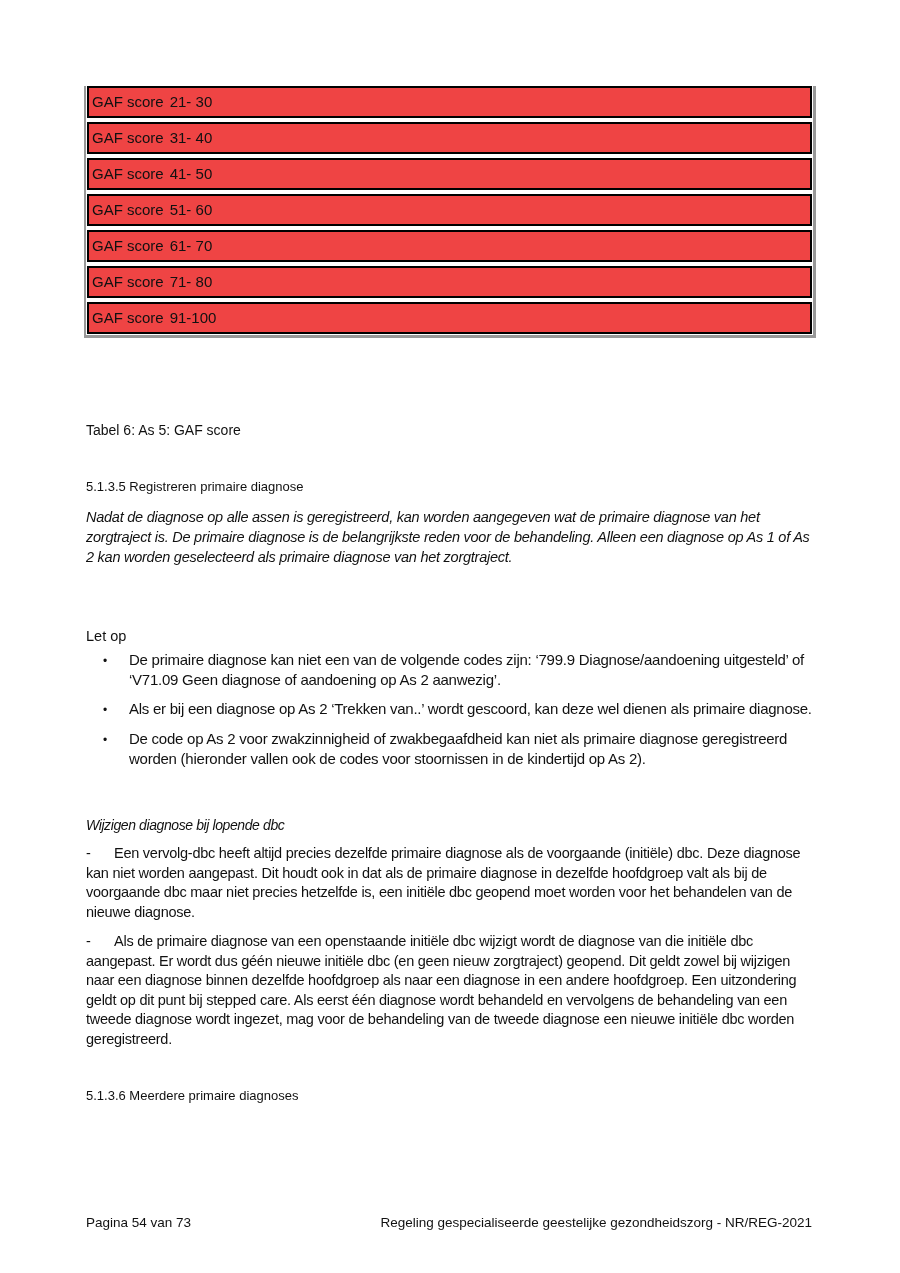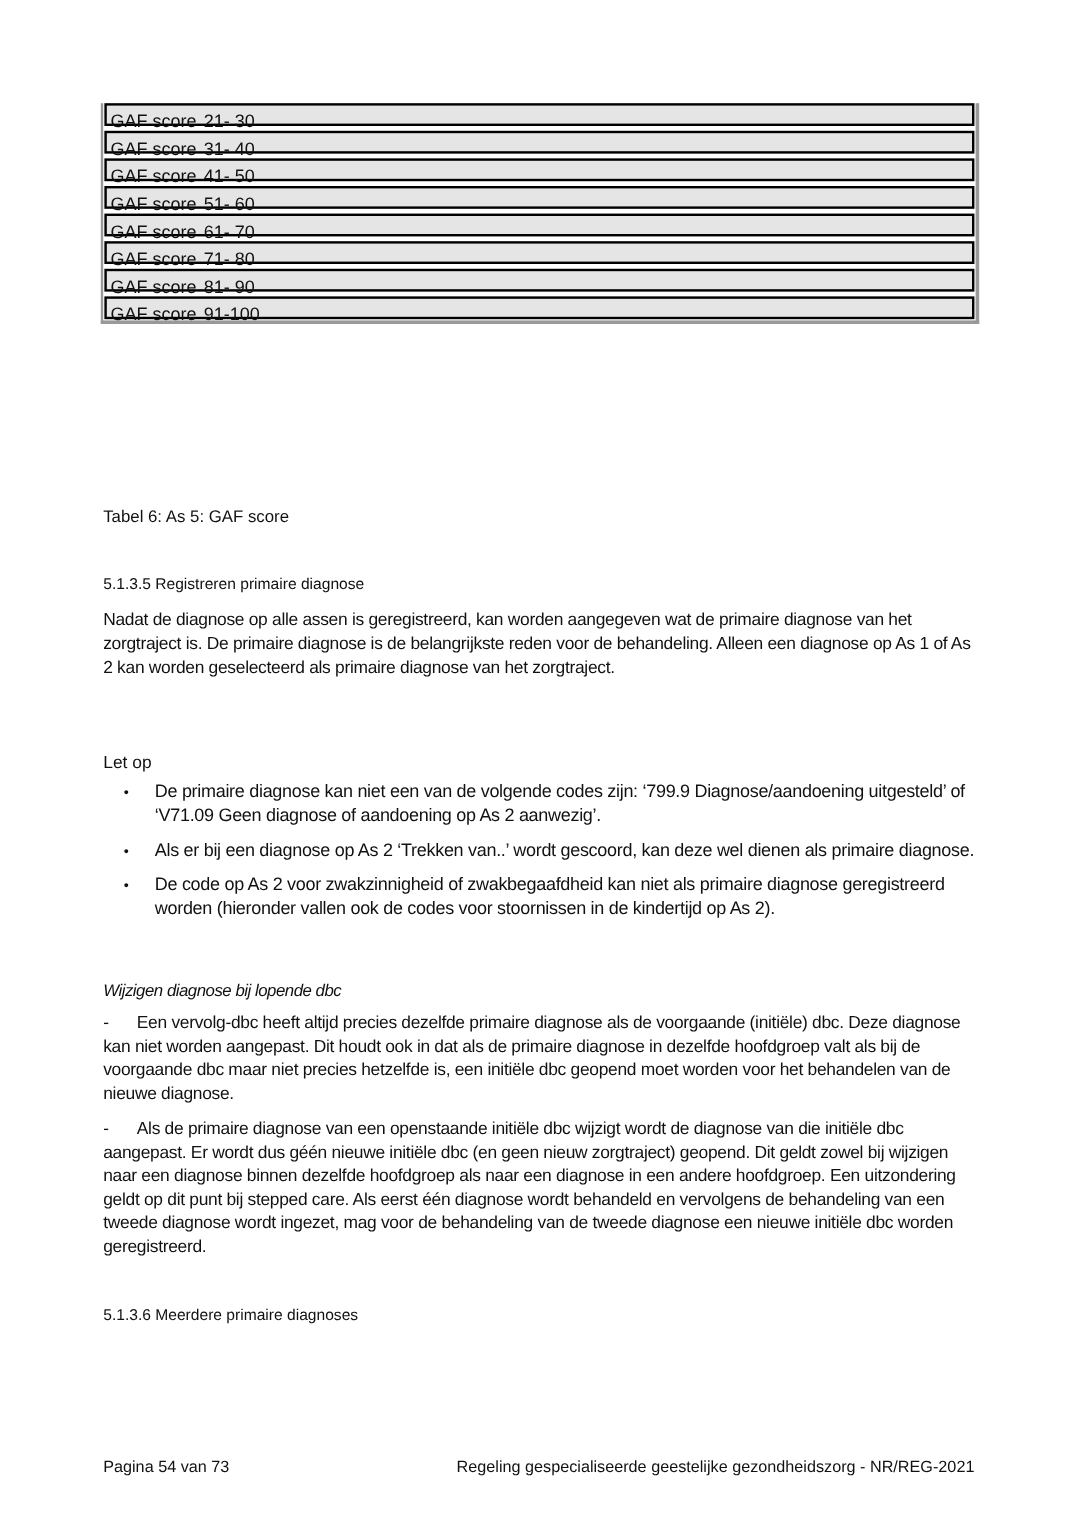--- a/index.html
+++ b/index.html
@@ -6,31 +6,32 @@
     body {
       width: 900px; height: 1273px; position: relative; overflow: hidden;
       font-family: "Liberation Sans", sans-serif; color: #111;
     }
     .gaf-table {
       position: absolute; left: 84px; top: 86px; width: 732px;
       border-left: 2px solid #999; border-right: 3px solid #999; border-bottom: 3px solid #999;
       box-sizing: border-box; padding: 0 1px 1px 1px;
     }
     .gaf-row {
-      height: 19px; border: 2px solid #000; box-sizing: border-box;
+      height: 32px; border: 2px solid #000; box-sizing: border-box;
       margin: 0 0 4px 0; font-size: 15px; line-height: 28px; padding-left: 3px;
-      background: #e5e5e5;
+      background: #ef4444;
     }
     .gaf-row:last-child { margin-bottom: 0; }
     .gaf-row span.range { margin-left: 6px; }
     .caption { position: absolute; left: 86px; top: 422px; font-size: 14px; text-align: right; }
     .h4 { position: absolute; left: 86px; font-size: 13px; }
     .para {
       position: absolute; left: 86px; width: 730px; font-size: 14.5px; line-height: 20px;
       letter-spacing: -0.25px;
+      font-style: italic;
     }
     .note-label { position: absolute; left: 86px; top: 628px; font-size: 14.5px; }
     .bullets { position: absolute; left: 86px; top: 622px; width: 730px; font-size: 15px; line-height: 20px; letter-spacing: -0.25px; margin-top: 28px; }
     .bullet { display: flex; margin-bottom: 9px; }
     .bullet .dot { width: 43px; text-align: right; padding-right: 0; flex: none; }
     .bullet .dot::before { content: "•"; font-size: 12px; margin-right: 22px; }
     .bullet .txt { flex: 1; padding-left: 0; }
     .ital { position: absolute; left: 86px; top: 817px; font-size: 14px; font-style: italic; letter-spacing: -0.4px; }
     .dash-para { position: absolute; left: 86px; width: 730px; font-size: 14.5px; line-height: 19.5px; letter-spacing: -0.25px; }
     .dash-para .dash { display: inline-block; width: 28px; }
@@ -40,21 +41,20 @@
 </head>
 <body>
 
 <div class="gaf-table">
   <div class="gaf-row"><span>GAF score</span><span class="range">21- 30</span></div>
   <div class="gaf-row"><span>GAF score</span><span class="range">31- 40</span></div>
   <div class="gaf-row"><span>GAF score</span><span class="range">41- 50</span></div>
   <div class="gaf-row"><span>GAF score</span><span class="range">51- 60</span></div>
   <div class="gaf-row"><span>GAF score</span><span class="range">61- 70</span></div>
   <div class="gaf-row"><span>GAF score</span><span class="range">71- 80</span></div>
-  <div class="gaf-row"><span>GAF score</span><span class="range">81- 90</span></div>
   <div class="gaf-row"><span>GAF score</span><span class="range">91-100</span></div>
 </div>
 
 <div class="caption">Tabel 6: As 5: GAF score</div>
 
 <div class="h4" style="top:479px;">5.1.3.5 Registreren primaire diagnose</div>
 <div class="para" style="top:507px;">Nadat de diagnose op alle assen is geregistreerd, kan worden aangegeven wat de primaire diagnose van het zorgtraject is. De primaire diagnose is de belangrijkste reden voor de behandeling. Alleen een diagnose op As 1 of As 2 kan worden geselecteerd als primaire diagnose van het zorgtraject.</div>
 
 <div class="note-label">Let op</div>
 <div class="bullets">

